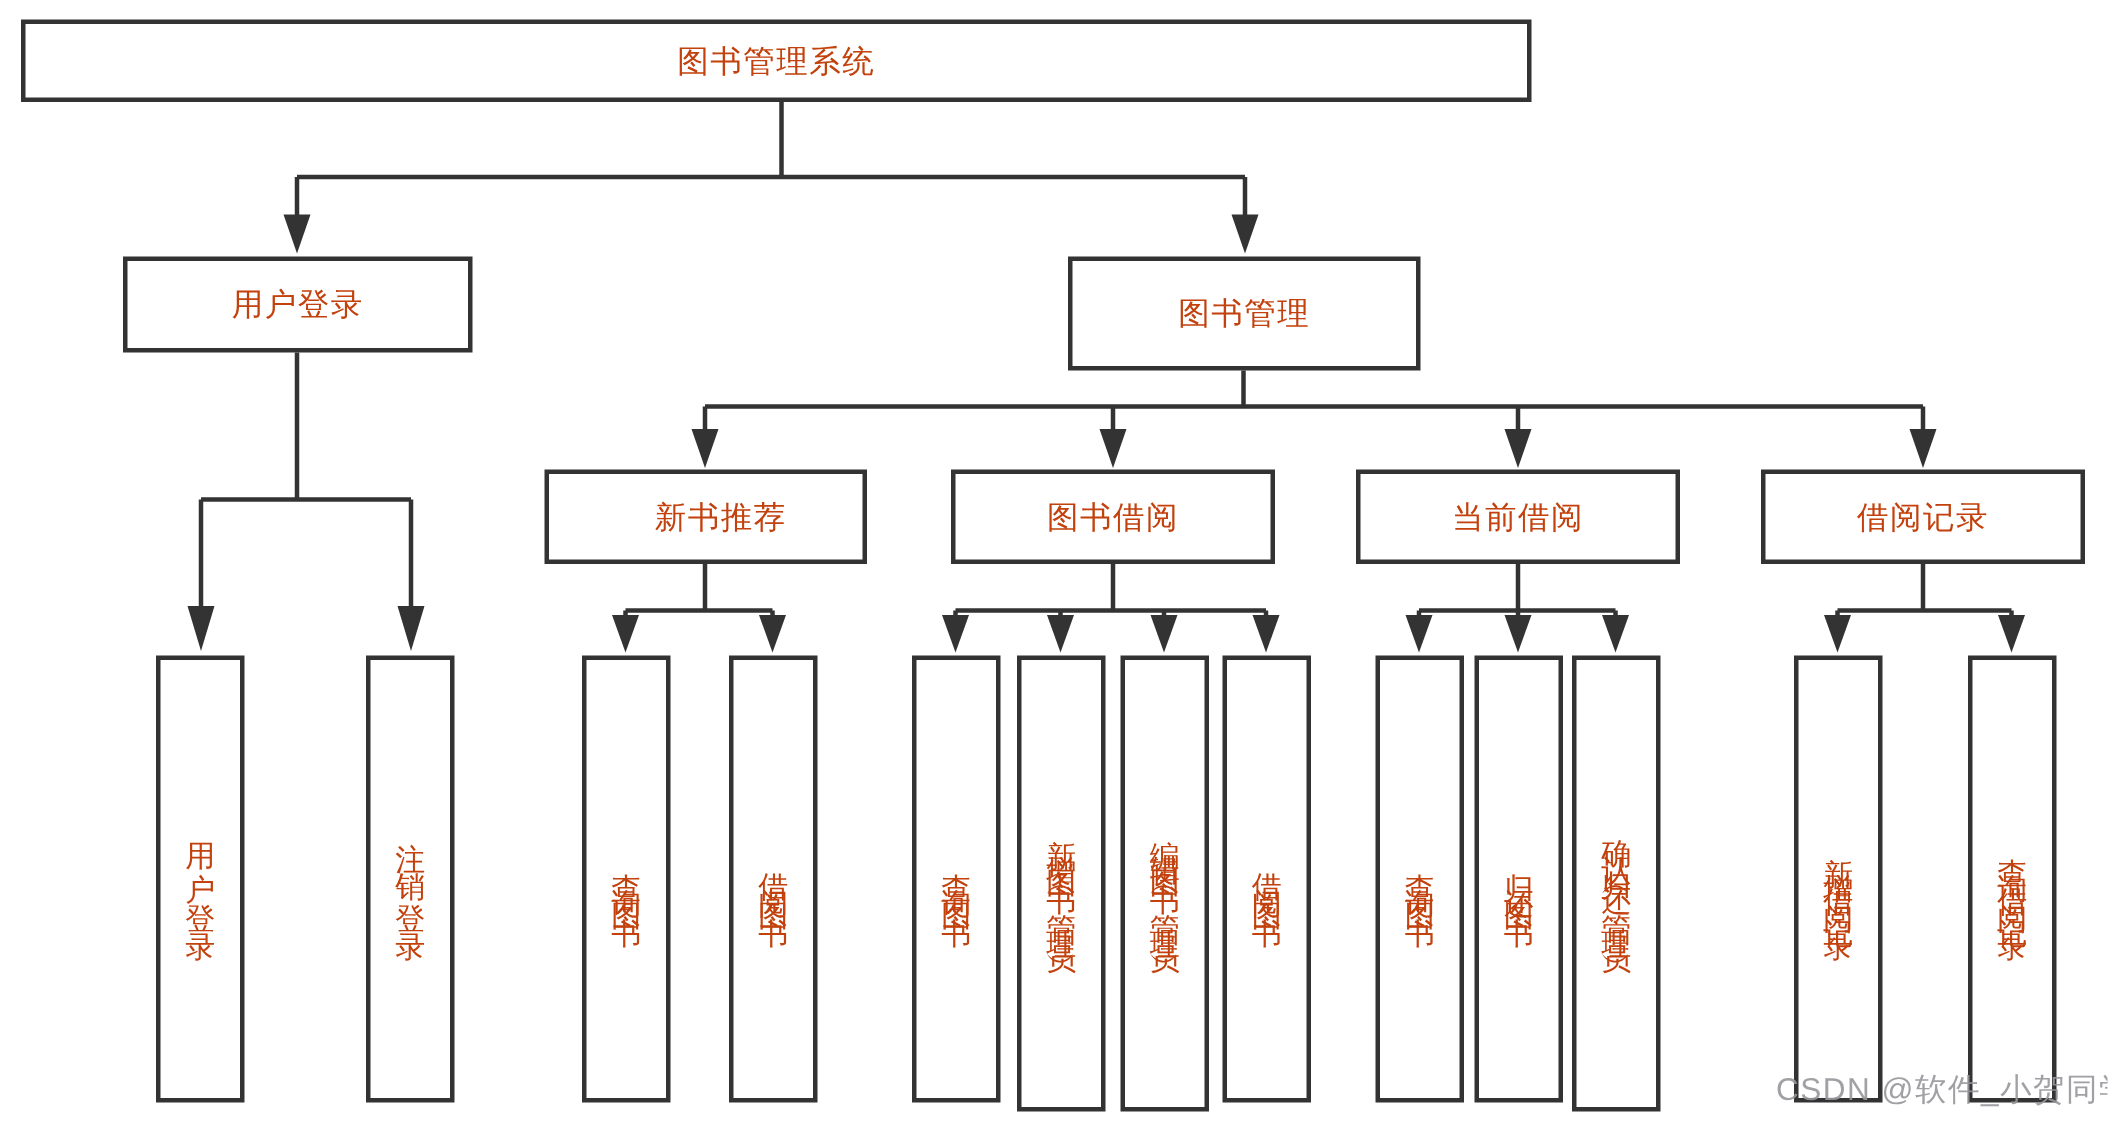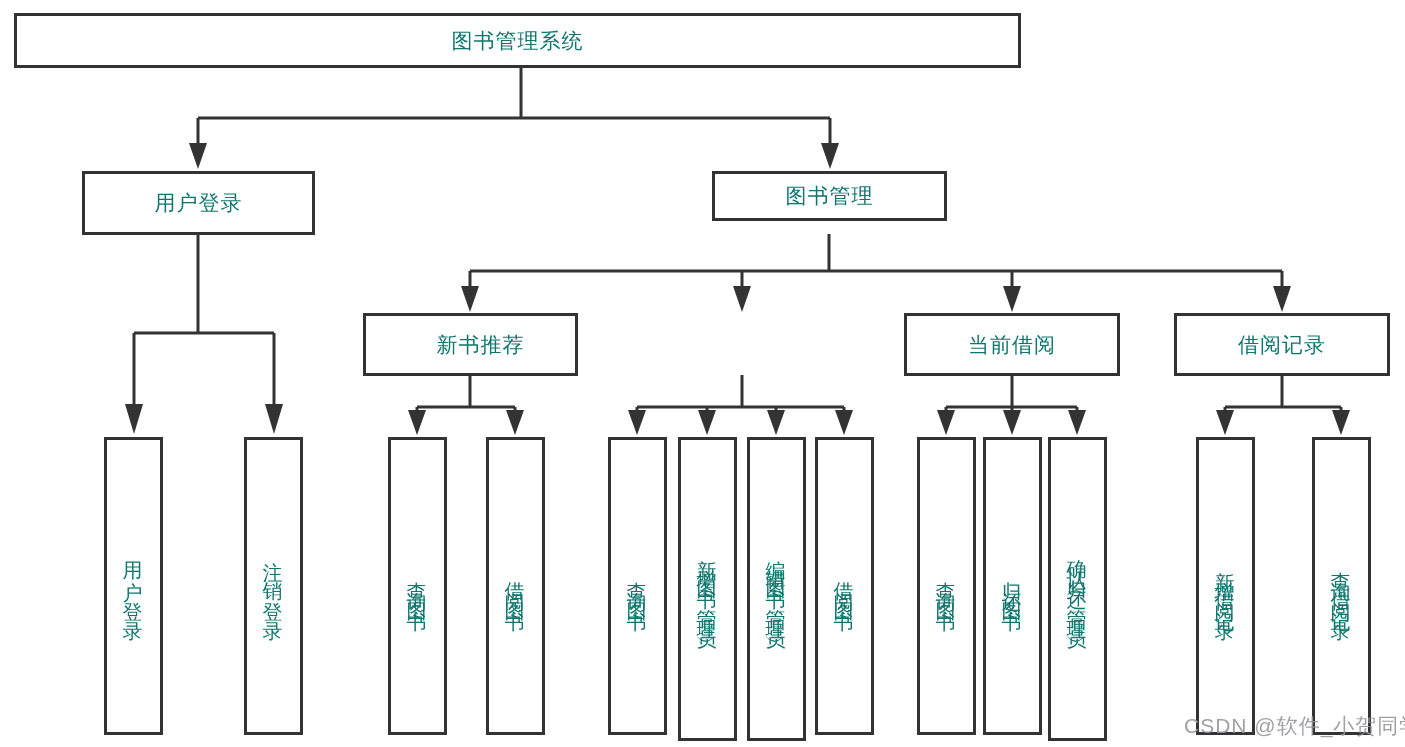--- a/index.html
+++ b/index.html
@@ -28,21 +28,21 @@
     pointer-events: none;
   }
   .node {
     position: absolute;
     box-sizing: border-box;
     border: 3px solid #333333;
     background: #ffffff;
     display: flex;
     align-items: center;
     justify-content: center;
-    color: #0f766e;
+    color: #c2410c;
     font-size: 21px;
     letter-spacing: 1px;
     text-align: center;
   }
   .hnode { white-space: nowrap; }
   .vnode {
     writing-mode: vertical-lr;
     text-orientation: mixed;
     font-size: 20px;
     letter-spacing: 10px;
@@ -137,23 +137,24 @@
       <polygon points="1068,410 1086,410 1077,435"></polygon>
 
       <polygon points="1216,410 1234,410 1225,435"></polygon>
       <polygon points="1332,410 1350,410 1341,435"></polygon>
     </g>
   </svg>
 
   <div class="node hnode" style="left:14px; top:13px; width:1007px; height:55px;">图书管理系统</div>
 
   <div class="node hnode" style="left:82px; top:171px; width:233px; height:64px;">用户登录</div>
-  <div class="node hnode" style="left:712px; top:171px; width:235px; height:50px;">图书管理</div>
+  <div class="node hnode" style="left:712px; top:171px; width:235px; height:76px;">图书管理</div>
 
   <div class="node hnode" style="left:363px; top:313px; width:215px; height:63px;padding-left:20px;">新书推荐</div>
+  <div class="node hnode" style="left:634px; top:313px; width:216px; height:63px;">图书借阅</div>
   <div class="node hnode" style="left:904px; top:313px; width:216px; height:63px;">当前借阅</div>
   <div class="node hnode" style="left:1174px; top:313px; width:216px; height:63px;">借阅记录</div>
 
   <div class="node vnode loose" style="left:104px;">用户登录</div>
   <div class="node vnode loose" style="left:244px;">注销登录</div>
 
   <div class="node vnode" style="left:388px;">查询图书</div>
   <div class="node vnode" style="left:486px;">借阅图书</div>
 
   <div class="node vnode" style="left:608px;">查询图书</div>

